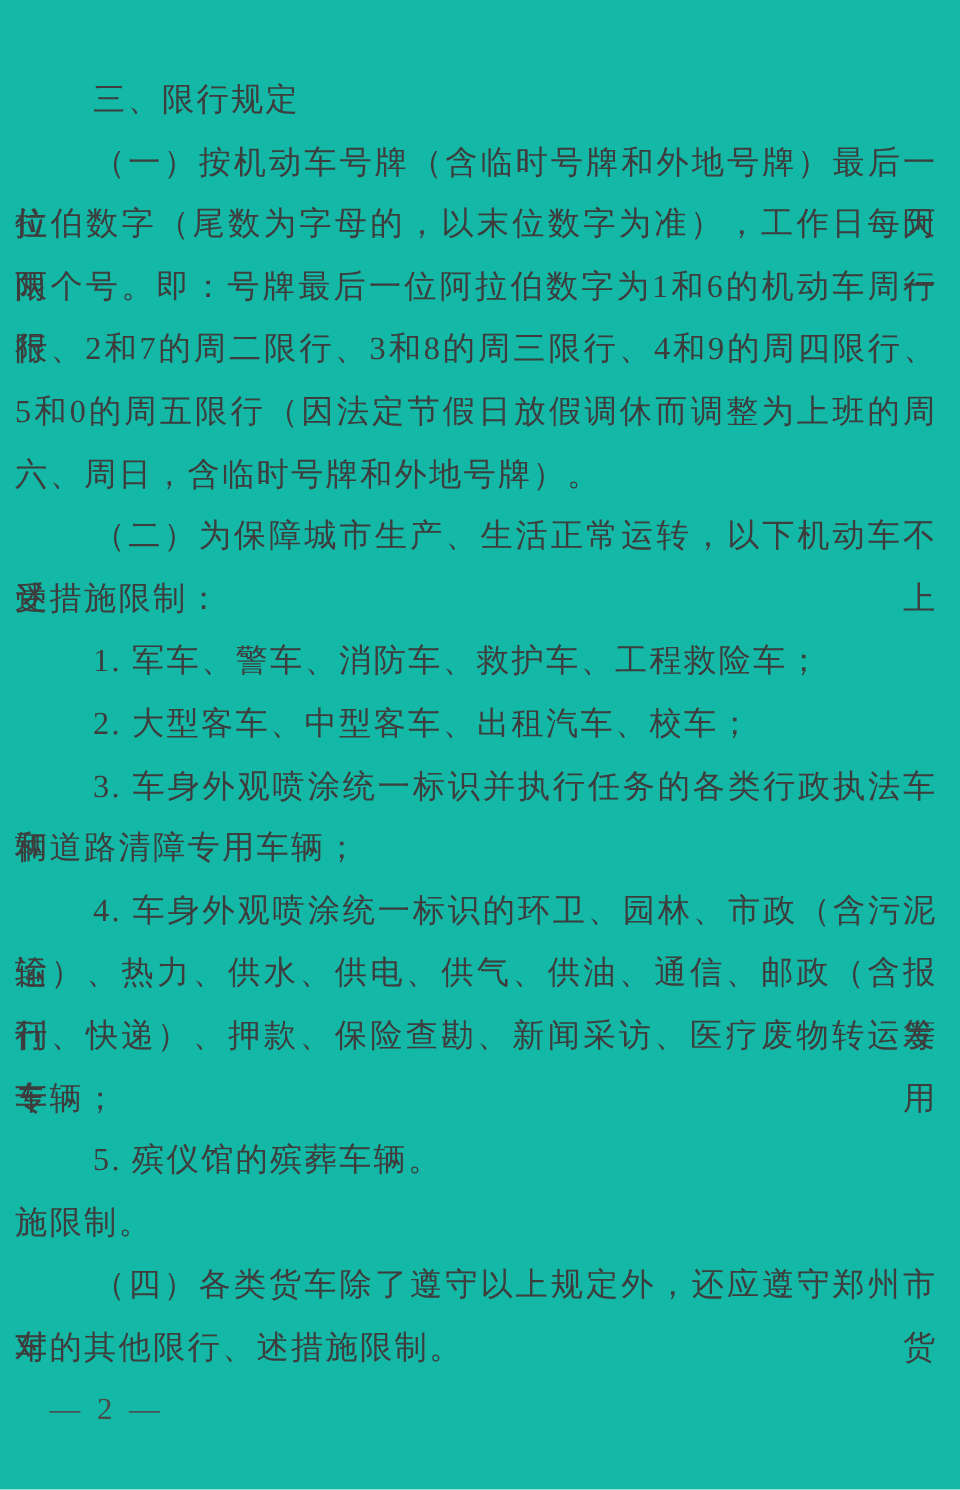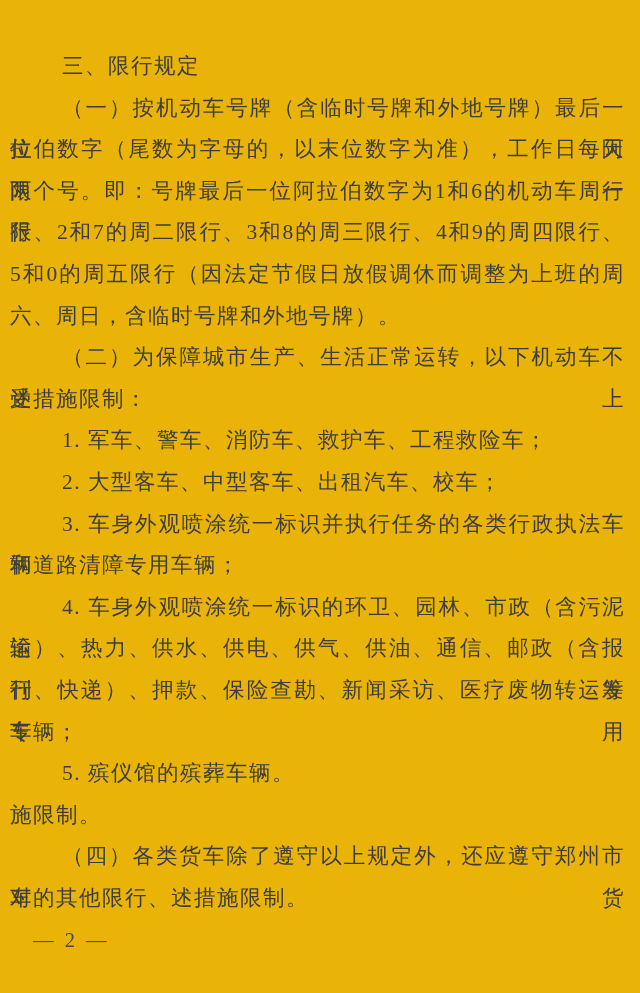--- a/index.html
+++ b/index.html
@@ -4,21 +4,21 @@
 <style>
   html, body {
     margin: 0;
     padding: 0;
     background: #ffffff;
   }
   .page {
     position: relative;
     width: 640px;
     height: 993px;
-    background: #eab308;
+    background: #14b8a6;
     box-sizing: border-box;
     overflow: hidden;
     font-family: "Liberation Serif", serif;
   }
   .doc-body {
     padding: 46px 15px 0 10px;
     font-size: 21.5px;
     line-height: 41.6px;
     color: #3d3d3d;
     letter-spacing: 1.5px;

